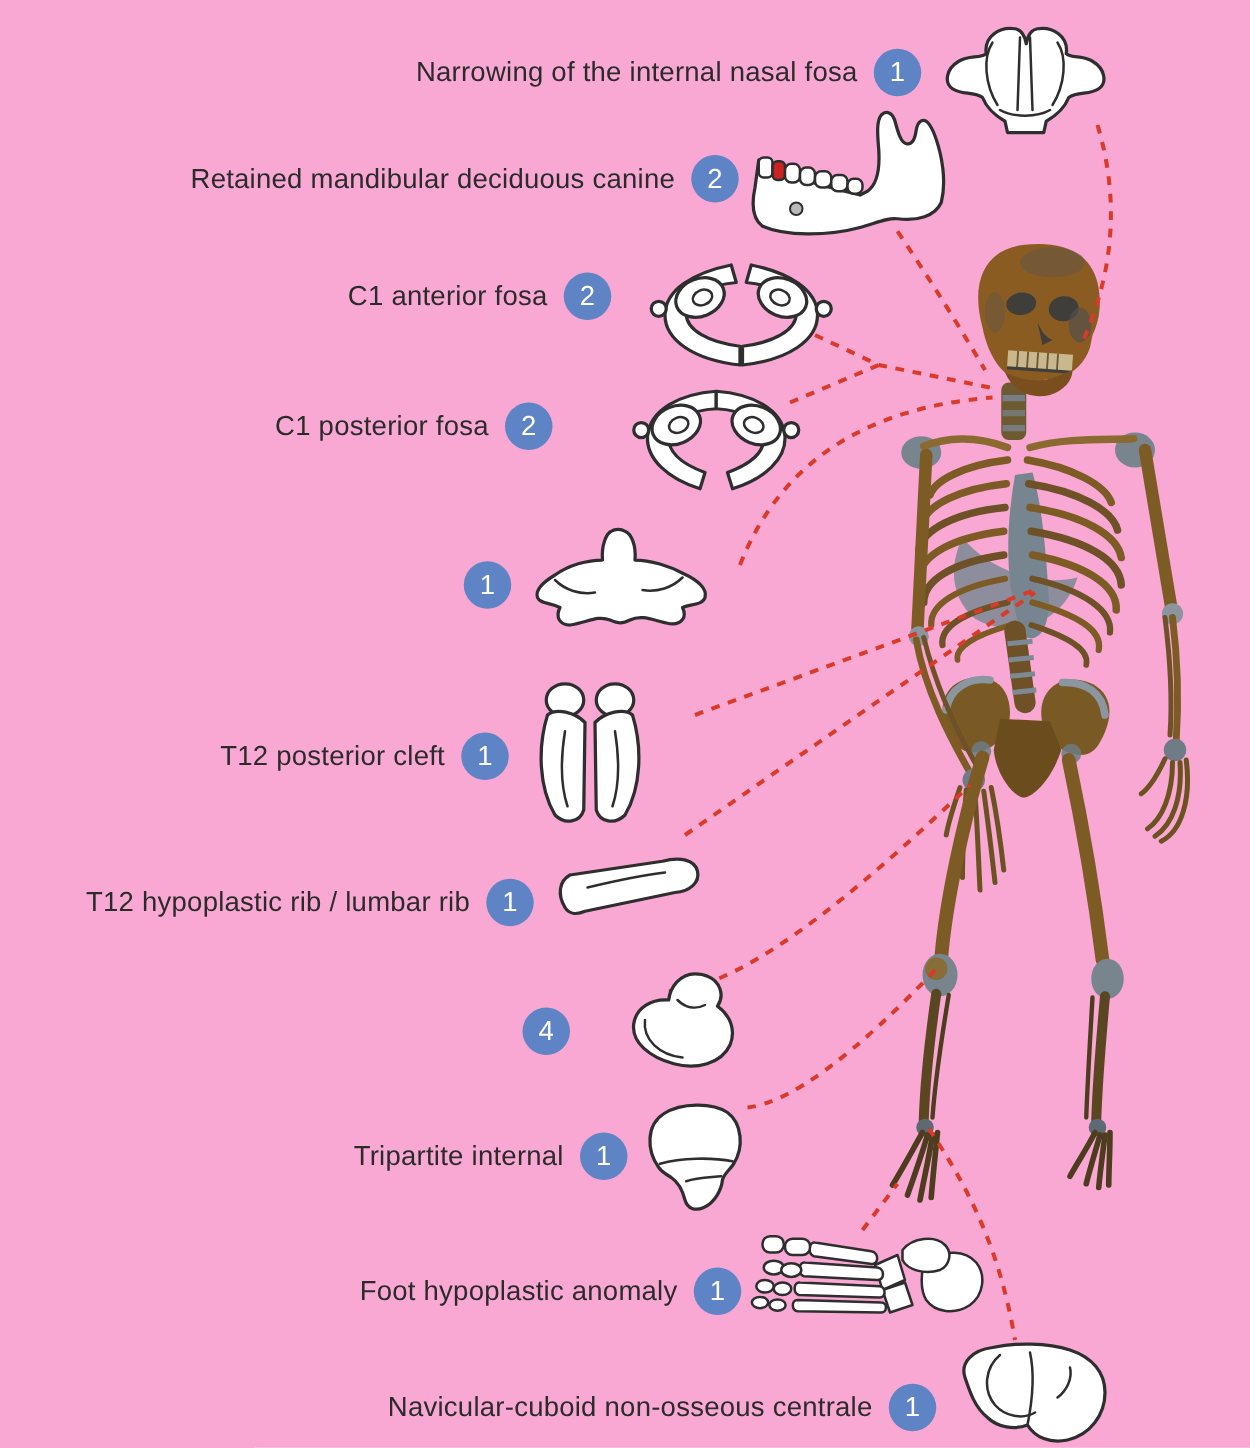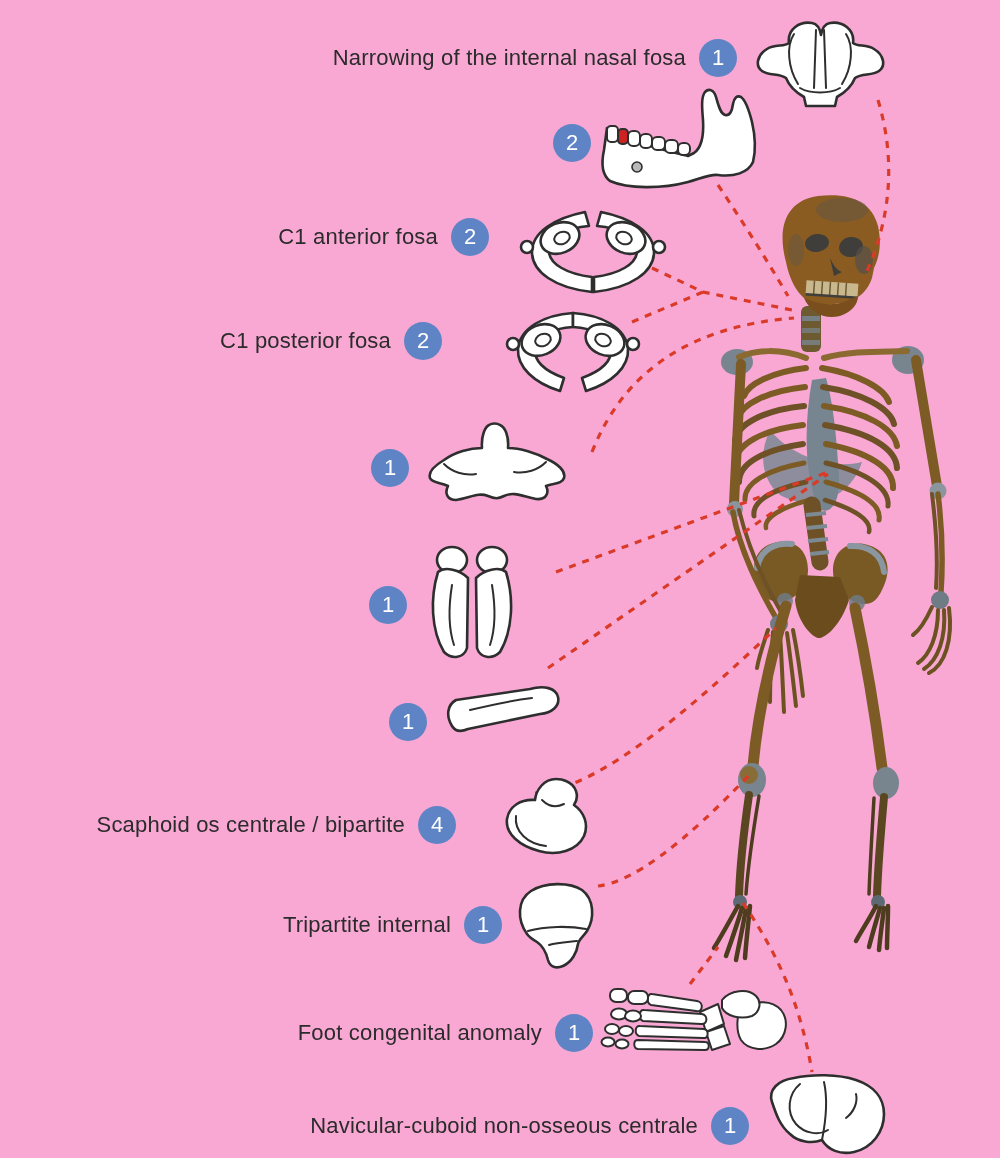--- a/index.html
+++ b/index.html
@@ -292,49 +292,51 @@
       <path d="M846,1118 C854,1112 858,1102 856,1094" fill="none" stroke-width="2"></path>
     </g>
   </g>
 </svg>
 
 <div class="label-row" style="right:263px;top:39px">
   <span class="label-text">Narrowing of the internal nasal fosa</span>
   <span class="badge">1</span>
 </div>
 <div class="label-row" style="right:409px;top:124px">
+  <span class="label-text">Retained mandibular deciduous canine</span>
   <span class="badge">2</span>
 </div>
 <div class="label-row" style="right:511px;top:218px">
   <span class="label-text">C1 anterior fosa</span>
   <span class="badge">2</span>
 </div>
 <div class="label-row" style="right:558px;top:322px">
   <span class="label-text">C1 posterior fosa</span>
   <span class="badge">2</span>
 </div>
 <div class="label-row" style="right:591px;top:449px">
   <span class="badge">1</span>
 </div>
 <div class="label-row" style="right:593px;top:586px">
+  <span class="label-text">T12 posterior cleft</span>
   <span class="badge">1</span>
 </div>
 <div class="label-row" style="right:573px;top:703px">
+  <span class="label-text">T12 hypoplastic rib / lumbar rib</span>
   <span class="badge">1</span>
 </div>
 <div class="label-row" style="right:544px;top:806px">
-  <span class="label-text">Scaphoid os centrale / bipartite</span>
   <span class="badge">4</span>
 </div>
 <div class="label-row" style="right:498px;top:906px">
   <span class="label-text">Tripartite internal</span>
   <span class="badge">1</span>
 </div>
 <div class="label-row" style="right:407px;top:1014px">
-  <span class="label-text">Foot congenital anomaly</span>
+  <span class="label-text">Foot hypoplastic anomaly</span>
   <span class="badge">1</span>
 </div>
 <div class="label-row" style="right:251px;top:1107px">
   <span class="label-text">Navicular-cuboid non-osseous centrale</span>
   <span class="badge">1</span>
 </div>
 
 </div>
 
 </body></html>

